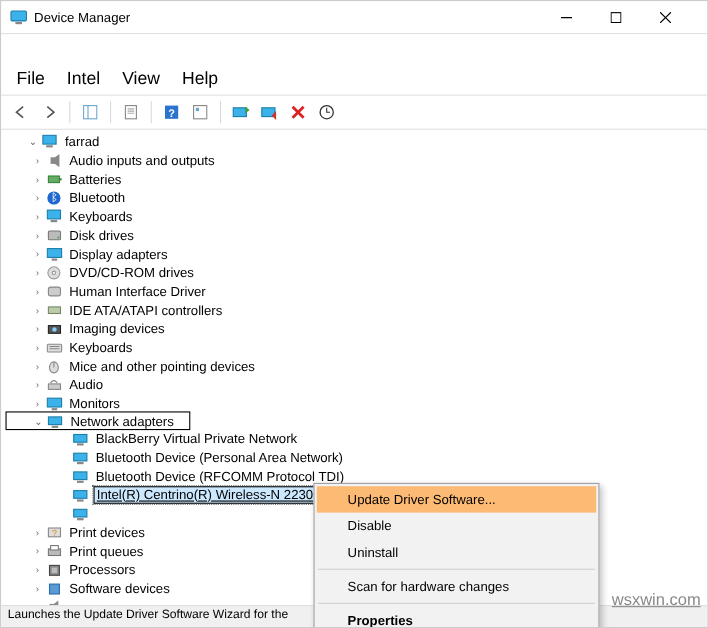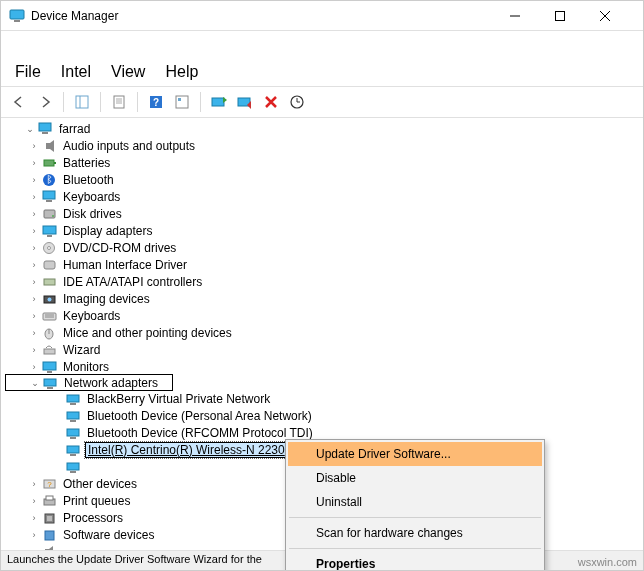--- a/index.html
+++ b/index.html
@@ -17,21 +17,21 @@
 .row { display: flex; align-items: center; height: 17px; white-space: nowrap; cursor: default; }
 .expander { width: 14px; text-align: center; color: #666; font-size: 9px; cursor: default; user-select: none; }
 .ico { width: 18px; height: 16px; display: flex; align-items: center; justify-content: center; margin-right: 2px; }
 .label { padding: 0 2px; }
 .selected .label { background: #cce8ff; outline: 1px dotted #777; text-decoration: underline; }
 .boxed { border: 1px solid #000; padding-right: 6px; margin: -1px 0; }
 .indent0 { padding-left: 18px; }
 .indent1 { padding-left: 22px; }
 .indent2 { padding-left: 60px; }
 .statusbar { position: absolute; bottom: 0; left: 0; right: 0; height: 20px; padding: 2px 6px; font-size: 11px; border-top: 1px solid #e0e0e0; background: #f0f0f0; }
-.watermark { position: absolute; bottom: 2px; right: 6px; font-size: 11px; color: #888; }
+.watermark { position: absolute; bottom: 16px; right: 6px; font-size: 15px; color: #888; text-decoration: underline; }
 .context { position: absolute; left: 284px; top: 438px; width: 260px; background: #f2f2f2; border: 1px solid #a0a0a0; box-shadow: 2px 3px 6px rgba(0,0,0,0.25); padding: 2px; z-index: 10; }
 .ctx-item { padding: 5px 20px 5px 28px; font-size: 12px; cursor: default; }
 .ctx-item.highlight { background: #fdba74; }
 .ctx-sep { height: 1px; background: #d0d0d0; margin: 3px 1px; }
 .ctx-item.bold { font-weight: bold; }
 svg { display: block; }
 </style>
 </head>
 <body>
 
@@ -267,21 +267,21 @@
         <span class="label">Mice and other pointing devices</span>
       </div>
       <div class="row indent1">
         <span class="expander">›</span>
         <span class="ico">
           <svg width="16" height="14">
             <rect x="2" y="6" width="11" height="5" fill="#ccc" stroke="#888"></rect>
             <path d="M4 5 Q7 1 10 5" fill="none" stroke="#888"></path>
           </svg>
         </span>
-        <span class="label">Wizard</span>
+        <span class="label">Audio</span>
       </div>
       <div class="row indent1">
         <span class="expander">›</span>
         <span class="ico">
           <svg width="16" height="14">
             <rect x="1" y="2" width="13" height="8" fill="#3bb3ea" stroke="#1a7da8"></rect>
             <rect x="5" y="11" width="5" height="2" fill="#888"></rect>
           </svg>
         </span>
         <span class="label">Monitors</span>
@@ -348,21 +348,21 @@
 
   <div id="cats2">
       <div class="row indent1">
         <span class="expander">›</span>
         <span class="ico">
           <svg width="16" height="14">
             <rect x="2" y="3" width="11" height="8" fill="#ddd" stroke="#888"></rect>
             <text x="7.5" y="10" text-anchor="middle" font-size="8" fill="#d80">?</text>
           </svg>
         </span>
-        <span class="label">Other devices</span>
+        <span class="label">Print devices</span>
       </div>
       <div class="row indent1">
         <span class="expander">›</span>
         <span class="ico">
           <svg width="16" height="14">
             <rect x="2" y="5" width="11" height="6" fill="#bbb" stroke="#777"></rect>
             <rect x="4" y="2" width="7" height="4" fill="#fff" stroke="#777"></rect>
           </svg>
         </span>
         <span class="label">Print queues</span>

